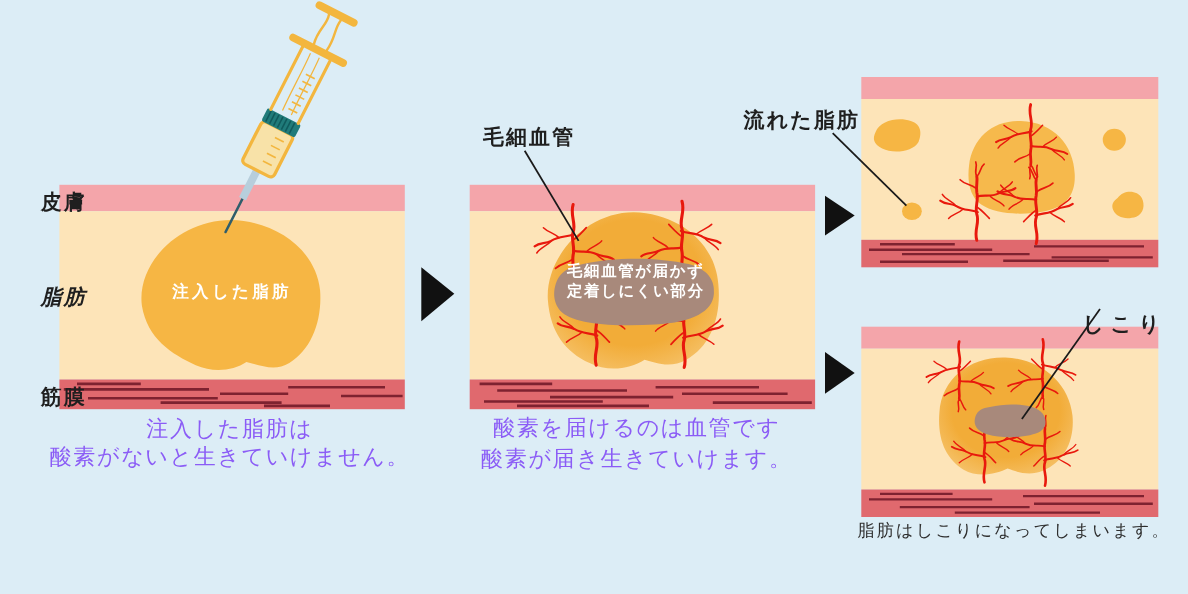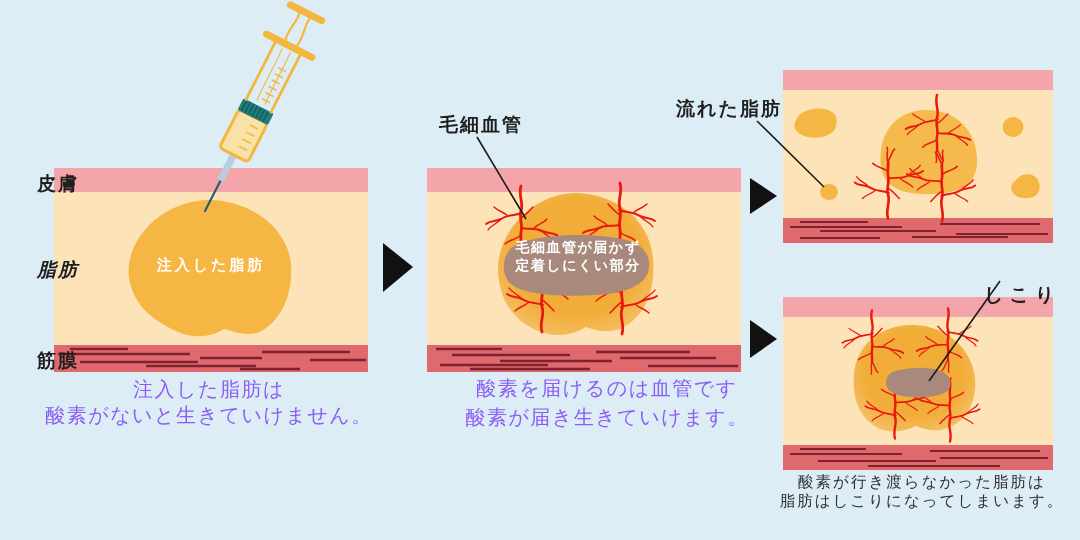--- a/index.html
+++ b/index.html
@@ -10,21 +10,21 @@
     overflow:hidden;
     font-family:"DejaVu Sans",sans-serif;
   }
   .gfx{position:absolute;left:0;top:0;}
   .txt{position:absolute;color:#2a2a2a;white-space:nowrap;}
   .layer-lbl{font-size:19px;font-weight:700;letter-spacing:2px;color:#1f1f1f;margin-left:24px;}
   .point-lbl{font-size:19px;font-weight:700;letter-spacing:2px;color:#1f1f1f;}
   .blob-lbl{font-size:15px;font-weight:700;letter-spacing:3px;color:#ffffff;}
   .note-lbl{font-size:14px;font-weight:700;letter-spacing:1.5px;color:#ffffff;text-align:center;line-height:18px;}
   .caption{font-size:20px;letter-spacing:1.5px;color:#8b5cf6;text-align:center;line-height:26px;}
-  .caption.mid{line-height:29px;margin-left:28px;}
+  .caption.mid{line-height:29px;}
   .caption.small{font-size:15.5px;letter-spacing:2px;line-height:19px;color:#2e2e2e;}
   .cx{transform:translateX(-50%);}
 </style>
 </head>
 <body>
 
 <div class="canvas">
 
   <svg class="gfx" width="1080" height="540" viewBox="0 0 1080 540">
     <defs>
@@ -203,17 +203,16 @@
   <div class="txt caption mid cx" style="left:579px;top:374px;">
     <div>酸素を届けるのは血管です</div>
     <div>酸素が届き生きていけます。</div>
   </div>
 
   <div class="txt point-lbl" style="left:676px;top:96px;">流れた脂肪</div>
 
   <div class="txt point-lbl" style="left:984px;top:254px;letter-spacing:6px;margin-top:28px;">しこり</div>
 
   <div class="txt caption small cx" style="left:922px;top:473px;">
-    <div>酸素が行き渡らなかった脂肪は</div>
     <div>脂肪はしこりになってしまいます。</div>
   </div>
 
 </div>
 
 </body></html>

